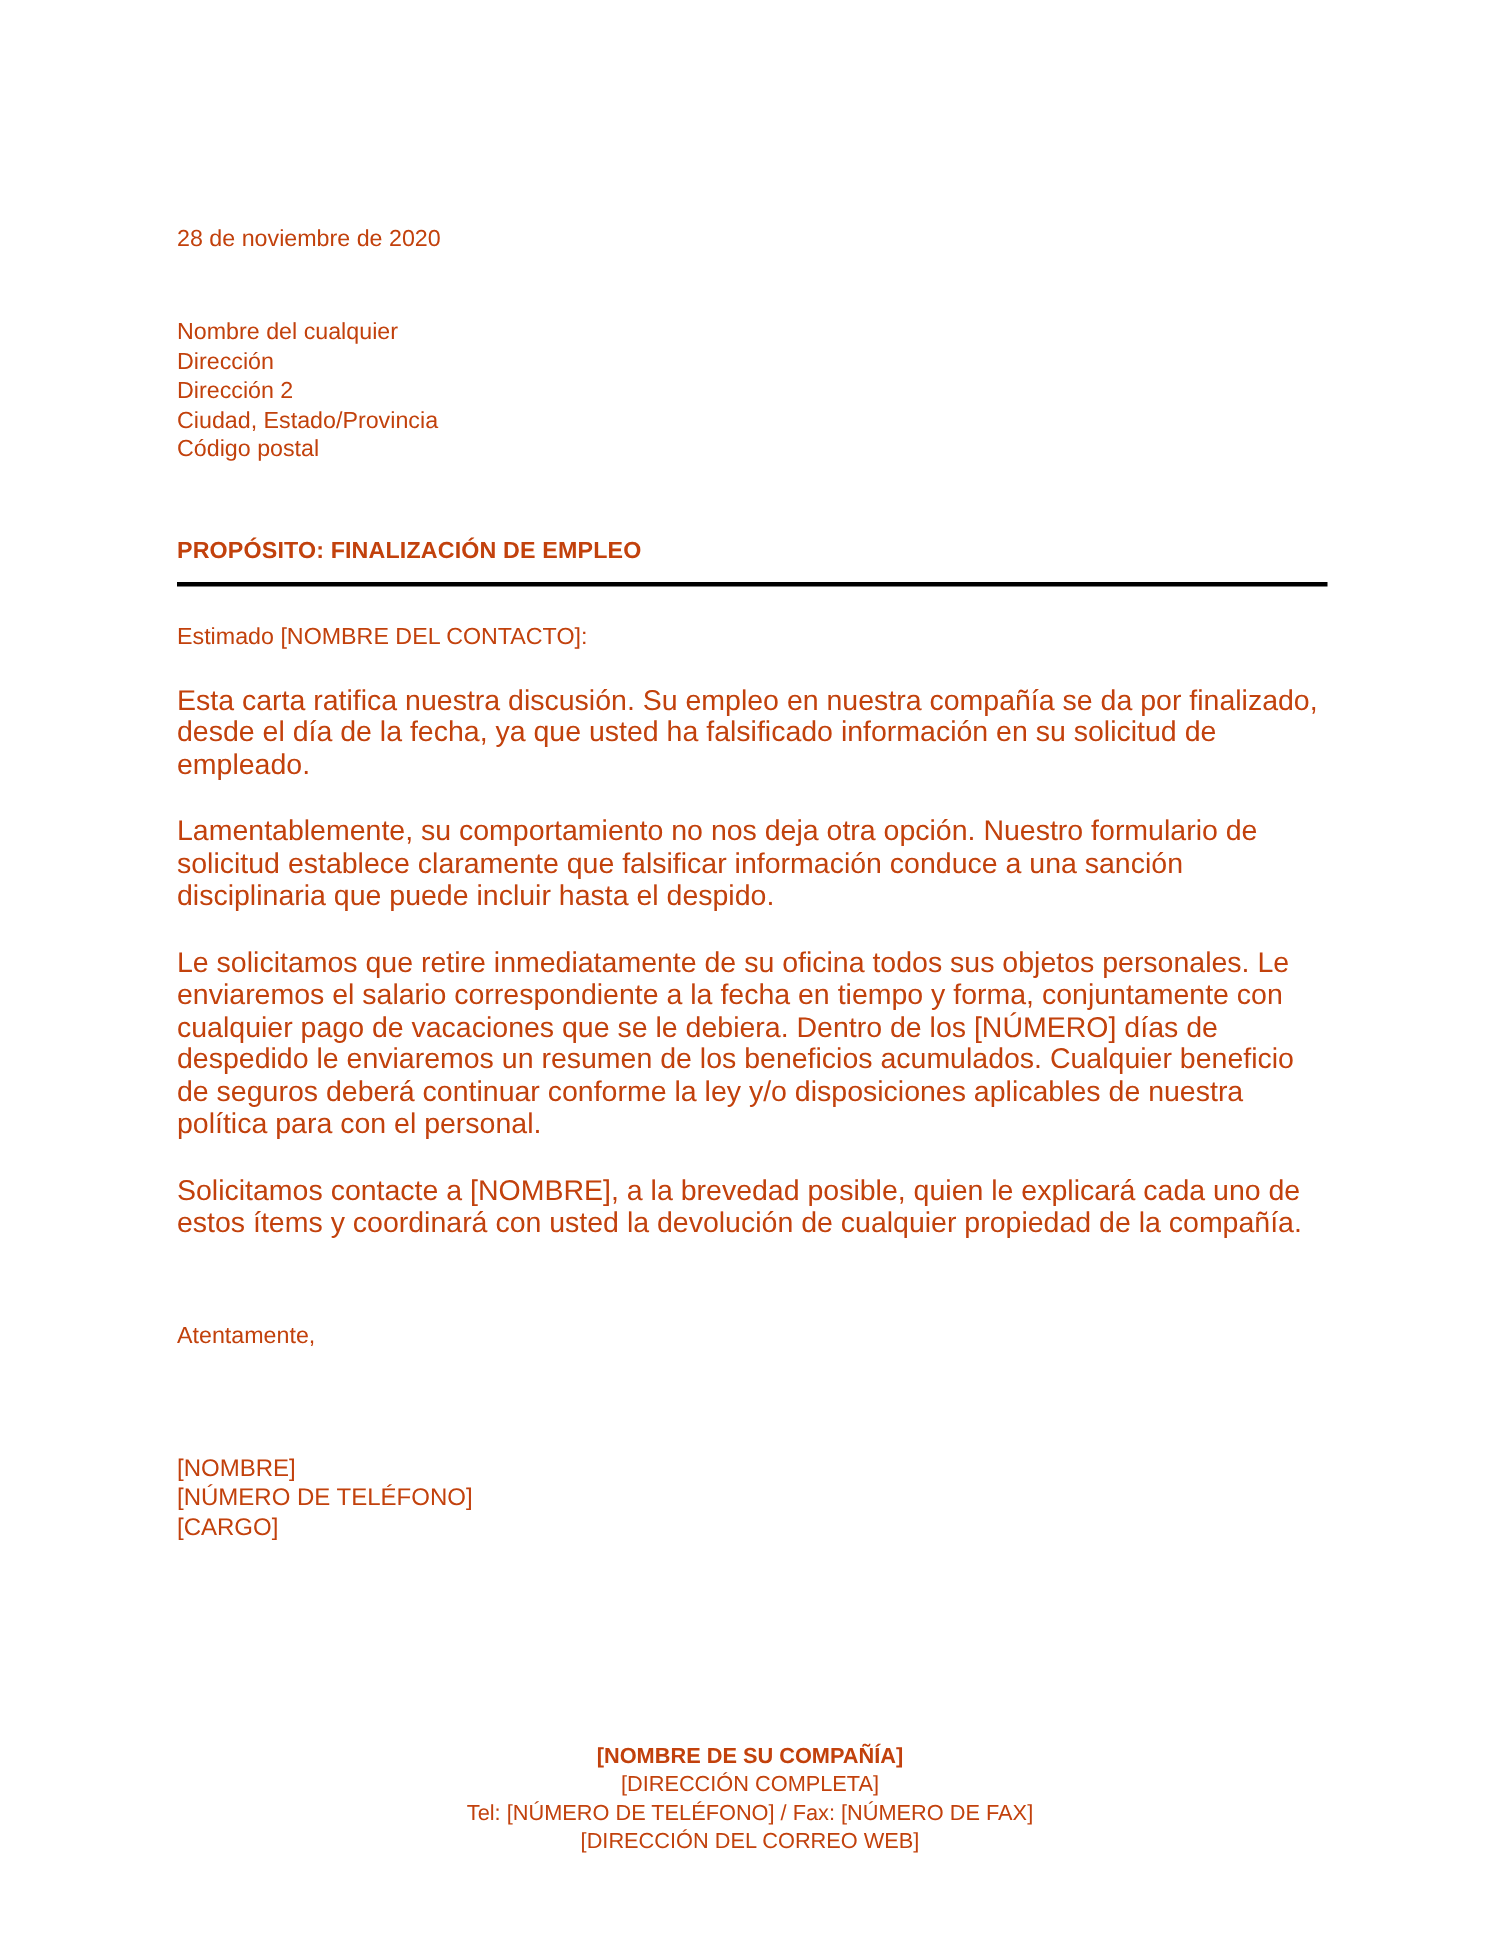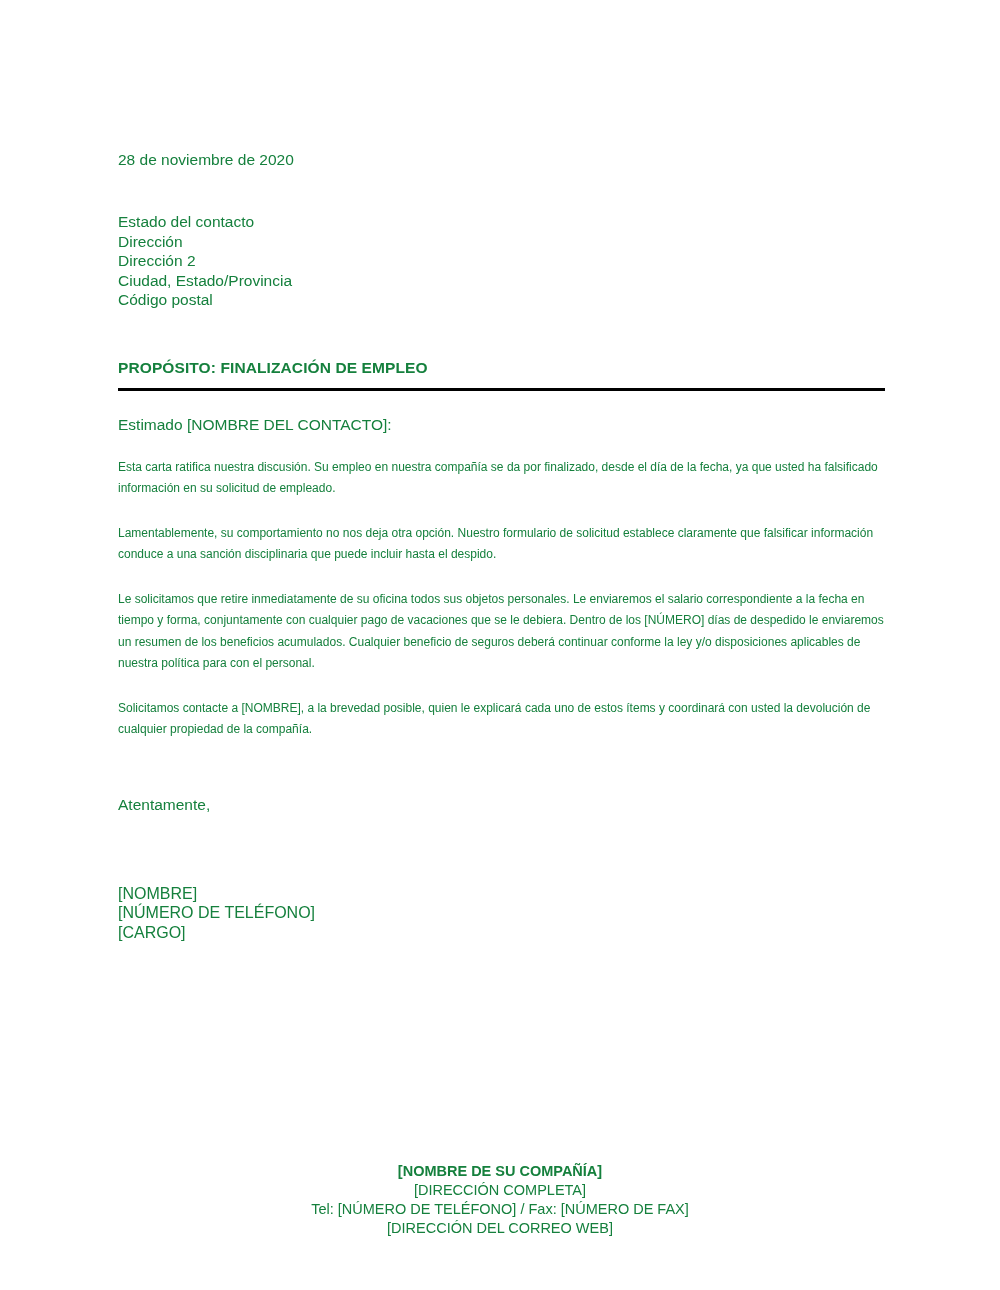--- a/index.html
+++ b/index.html
@@ -8,21 +8,21 @@
     background: #ffffff;
   }
   .page {
     position: relative;
     width: 1000px;
     height: 1290px;
     background: #ffffff;
     margin: 0 auto;
     overflow: hidden;
     font-family: "Liberation Sans", sans-serif;
-    color: #15803d;
+    color: #c2410c;
     -webkit-font-smoothing: antialiased;
   }
   .content {
     position: absolute;
     left: 118px;
     top: 150px;
     width: 767px;
   }
   .date-line {
     font-size: 15.5px;
@@ -52,21 +52,21 @@
     font-size: 0;
     line-height: 0;
   }
   .greeting {
     margin-top: 24px;
     font-size: 15.5px;
     line-height: 19px;
   }
   .body-paragraph {
     margin-top: 23px;
-    font-size: 12px;
+    font-size: 19px;
     line-height: 21.5px;
     text-align: left;
   }
   .closing {
     margin-top: 54px;
     font-size: 15.5px;
     line-height: 19px;
   }
   .signature-block {
     margin-top: 70px;
@@ -93,21 +93,21 @@
 </head>
 <body>
 
 <div class="page">
 
   <div class="content">
 
     <div class="date-line">28 de noviembre de 2020</div>
 
     <div class="recipient-block">
-      <div>Estado del contacto</div>
+      <div>Nombre del cualquier</div>
       <div>Dirección</div>
       <div>Dirección 2</div>
       <div>Ciudad, Estado/Provincia</div>
       <div>Código postal</div>
     </div>
 
     <div class="subject-line">PROPÓSITO: FINALIZACIÓN DE EMPLEO</div>
 
     <div class="divider"></div>
 

